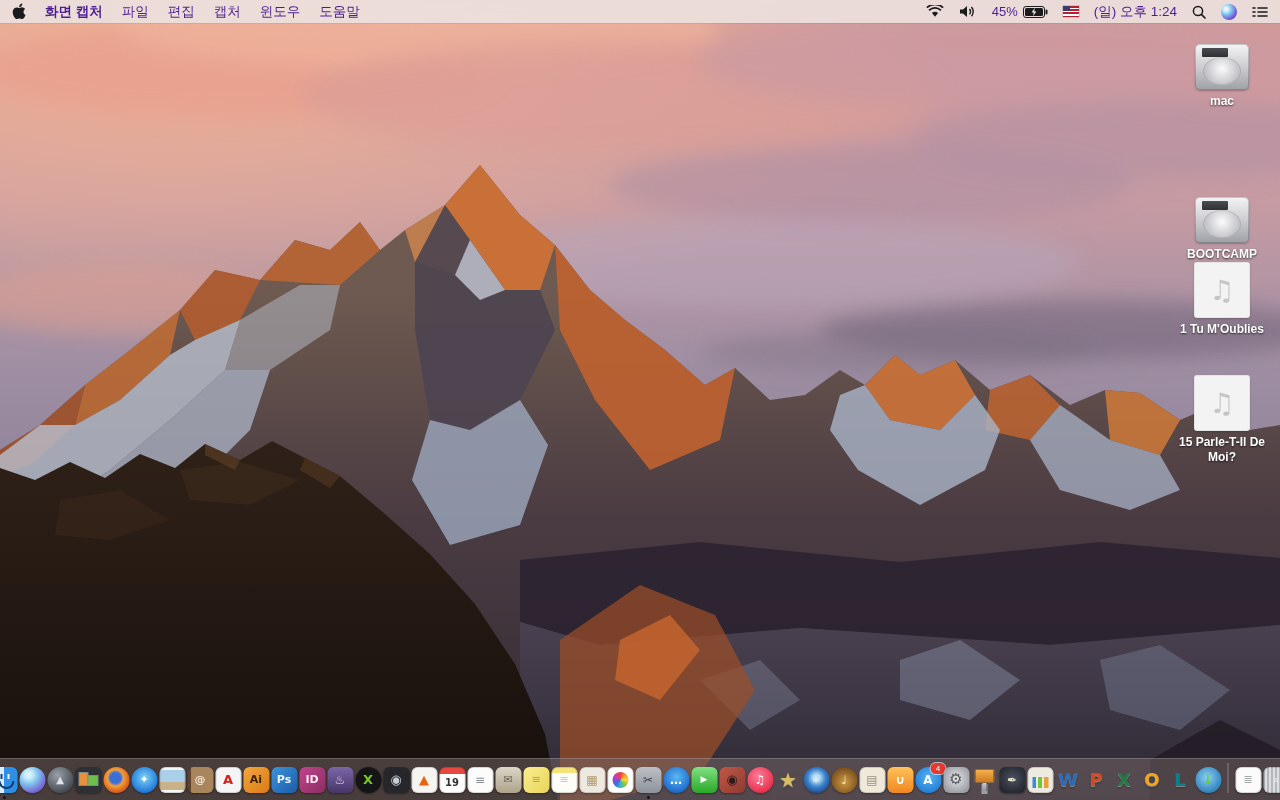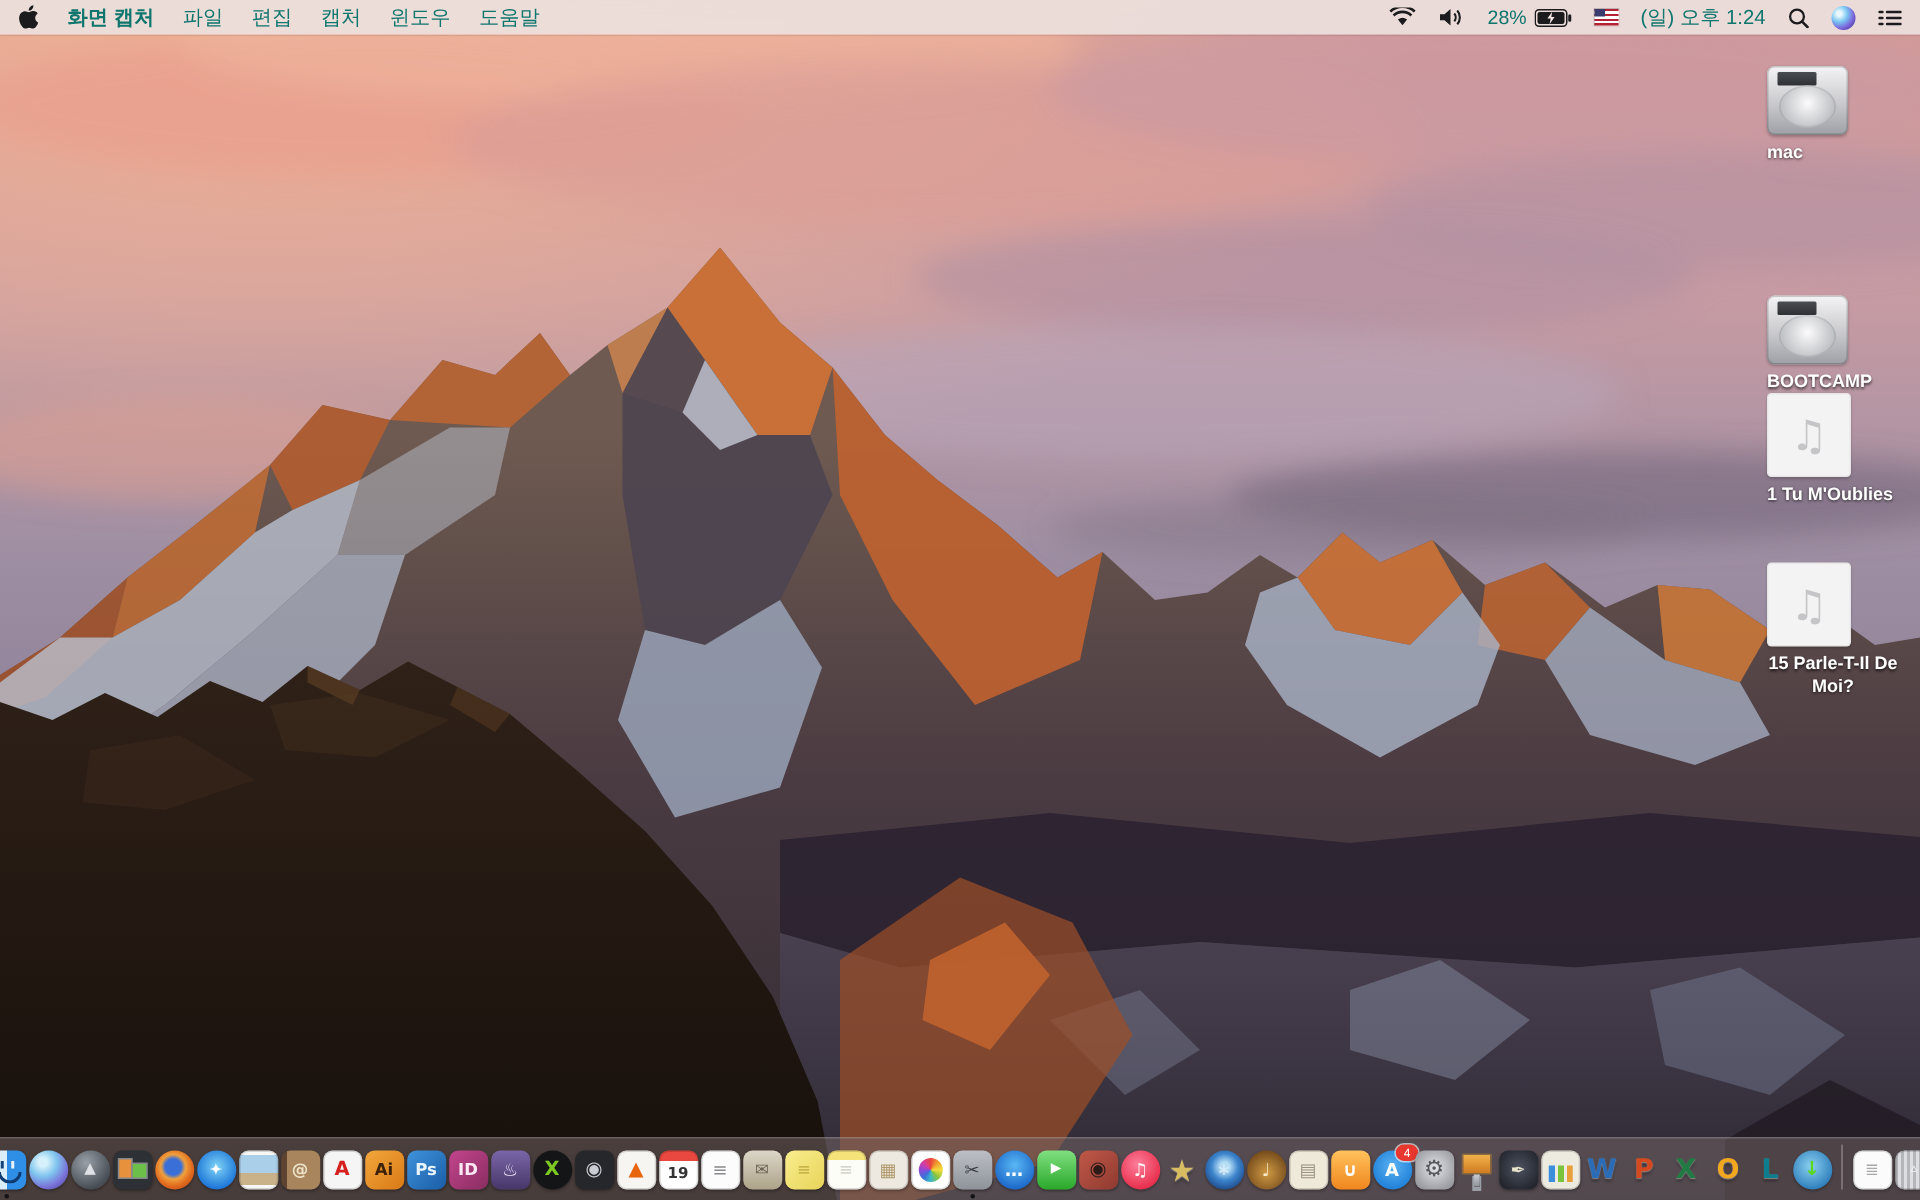--- a/index.html
+++ b/index.html
@@ -4,39 +4,39 @@
 <style>
   html,body{margin:0;padding:0;background:#000;}
   #screen{position:relative;width:1280px;height:800px;overflow:hidden;
     font-family:"Liberation Sans","DejaVu Sans",sans-serif;-webkit-font-smoothing:antialiased;}
   #wallpaper{position:absolute;inset:0;}
 
   
   #menubar{position:absolute;top:0;left:0;right:0;height:23px;
     background:rgba(236,223,220,0.94);box-shadow:0 0 1px rgba(0,0,0,.35);
     display:flex;align-items:center;justify-content:space-between;
-    padding:0 12px;font-size:13.5px;color:#0f766e;z-index:30;}
+    padding:0 12px;font-size:13.5px;color:#4c1d95;z-index:30;}
   .mb-left,.mb-right{display:flex;align-items:center;height:100%;}
   .mb-left>*{margin-right:19px;}
   .apple-wrap{display:flex;align-items:center;}
   .mb-app{font-weight:700;}
   .mb-item{cursor:default;}
   .mb-right>*{margin-left:15px;display:flex;align-items:center;}
   .mb-batt{font-size:13px;margin-left:15px;}
   .flag{width:16px;height:11px;position:relative;
     background:repeating-linear-gradient(180deg,#b22234 0 1.6px,#fff 1.6px 3.2px);
     box-shadow:0 0 0 .5px rgba(0,0,0,.25);}
   .flag::after{content:"";position:absolute;left:0;top:0;width:7px;height:5.2px;background:#3c3b6e;}
   .siri{width:16px;height:16px;border-radius:50%;
     background:radial-gradient(circle at 32% 32%,#eaf8fd 0 10%,#7cc8f2 35%,#7a5fd8 65%,#28347e 95%);}
   .mb-clock{font-size:13.5px;}
 
   
   #desktop-icons{position:absolute;top:38px;right:14px;width:88px;height:480px;z-index:10;}
-  .desk-icon{position:absolute;left:0;width:88px;display:flex;flex-direction:column;align-items:flex-start;cursor:default;}
+  .desk-icon{position:absolute;left:0;width:88px;display:flex;flex-direction:column;align-items:center;cursor:default;}
   .hdd-icon{width:54px;height:46px;border-radius:5px;position:relative;
     background:linear-gradient(180deg,#f4f4f6,#c9c9cd 55%,#9ea0a5);
     box-shadow:inset 0 0 0 1px rgba(0,0,0,.18),0 1px 2px rgba(0,0,0,.25);}
   .hdd-icon::before{content:"";position:absolute;top:4px;left:7px;width:26px;height:9px;
     background:linear-gradient(180deg,#4a4d52,#2e3034);border-radius:1px;}
   .hdd-icon::after{content:"";position:absolute;left:50%;top:58%;transform:translate(-50%,-50%);
     width:38px;height:28px;border-radius:50%;
     background:radial-gradient(circle at 50% 42%,#fbfbfc,#c2c3c7 68%,#a6a8ac);
     box-shadow:inset 0 0 0 1px rgba(0,0,0,.08);}
   .audio-icon{width:56px;height:56px;background:#f3f3f3;border-radius:3px;
@@ -202,21 +202,21 @@
           <path d="M0.8 2.4 A11.2 11.2 0 0 1 16.2 2.4" stroke="#1b1b1d" stroke-width="1.6" fill="none"></path>
         </svg>
       </span>
       <span>
         <svg width="18" height="13" viewBox="0 0 18 13">
           <path d="M1 4.5 H4 L8 1 V12 L4 8.5 H1 Z" fill="#1b1b1d"></path>
           <path d="M10.5 4 A4 4 0 0 1 10.5 9.2" stroke="#1b1b1d" stroke-width="1.4" fill="none"></path>
           <path d="M12.5 2 A7 7 0 0 1 12.5 11.2" stroke="#1b1b1d" stroke-width="1.4" fill="none"></path>
         </svg>
       </span>
-      <span class="mb-batt">28%</span>
+      <span class="mb-batt">45%</span>
       <span style="margin-left:5px;">
         <svg width="25" height="12" viewBox="0 0 25 12">
           <rect x="0.5" y="0.5" width="21" height="11" rx="2.5" fill="none" stroke="#1b1b1d"></rect>
           <rect x="2" y="2" width="18" height="8" rx="1.5" fill="#1b1b1d"></rect>
           <rect x="22.5" y="3.5" width="2" height="5" rx="1" fill="#1b1b1d"></rect>
           <path d="M11.8 1.8 L8.6 6.4 H10.8 L10 10.2 L13.4 5.4 H11.2 Z" fill="#f3e8e6"></path>
         </svg>
       </span>
       <span class="flag"></span>
       <span class="mb-clock">(일) 오후 1:24</span>

